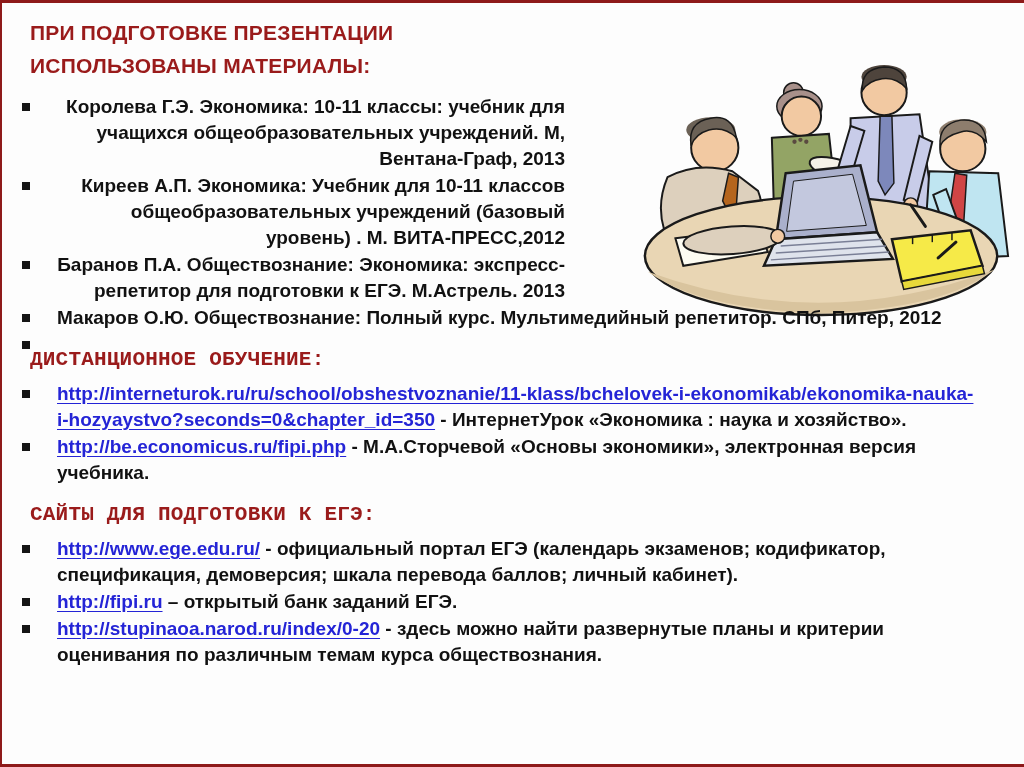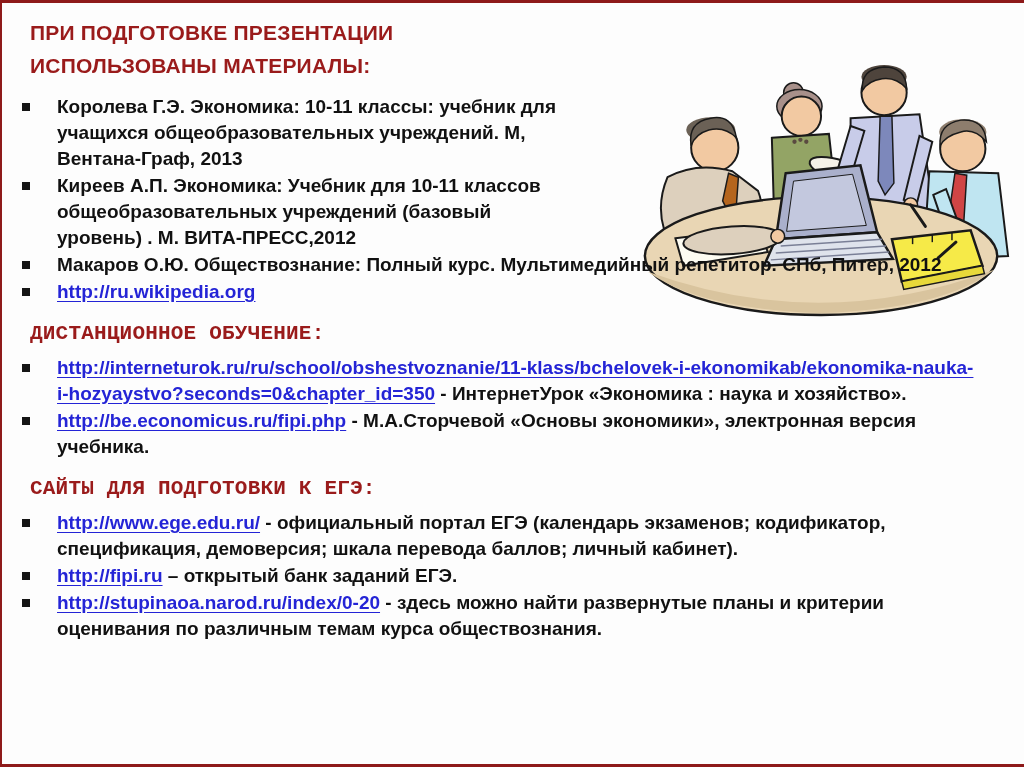--- a/index.html
+++ b/index.html
@@ -43,21 +43,21 @@
   }
   .list{margin-top:12px;}
   .list.tight{margin-top:4px;}
   .li{
     position:relative;
     padding-left:37px;
     font-size:19px;line-height:26px;
     font-weight:bold;
     margin-bottom:1px;
   }
-  .li.narrow{max-width:545px;}
+  .li.narrow{max-width:545px;text-align:right;}
   .li.wide{max-width:960px;}
   .bullet{
     position:absolute;left:2px;top:9px;
     width:8px;height:8px;background:#151515;
     display:inline-block;
   }
   a.link{
     color:var(--link);
     text-decoration:underline;
     text-underline-offset:3px;
@@ -147,22 +147,23 @@
   </figure>
 
   <h1>
     <span>ПРИ ПОДГОТОВКЕ  ПРЕЗЕНТАЦИИ</span><br>
     <span>ИСПОЛЬЗОВАНЫ МАТЕРИАЛЫ:</span>
   </h1>
 
   <div class="list">
       <div class="li narrow"><span class="bullet"></span><span class="li-body"><span>Королева Г.Э. Экономика: 10-11 классы: учебник для учащихся общеобразовательных учреждений. М, Вентана-Граф, 2013</span></span></div>
       <div class="li narrow"><span class="bullet"></span><span class="li-body"><span>Киреев А.П. Экономика: Учебник для 10-11 классов общеобразовательных учреждений (базовый уровень) . М. ВИТА-ПРЕСС,2012</span></span></div>
+      <div class="li narrow"><span class="bullet"></span><span class="li-body"><span>Баранов П.А. Обществознание: Экономика: экспресс-репетитор для подготовки к ЕГЭ. М.Астрель. 2013</span></span></div>
       <div class="li wide"><span class="bullet"></span><span class="li-body"><span>Макаров О.Ю. Обществознание: Полный курс. Мультимедийный репетитор. СПб, Питер, 2012</span></span></div>
-      <div class="li wide"><span class="bullet"></span><span class="li-body"><a href="#" class="link">http://ru.wikipedia.org</a></span></div>
+      <div class="li wide"><span class="bullet"></span></div>
     </div>
 
   <h2>ДИСТАНЦИОННОЕ ОБУЧЕНИЕ:</h2>
   <div class="list tight">
       <div class="li wide"><span class="bullet"></span><span class="li-body"><a href="#" class="link">http://interneturok.ru/ru/school/obshestvoznanie/11-klass/bchelovek-i-ekonomikab/ekonomika-nauka-i-hozyaystvo?seconds=0&amp;chapter_id=350</a><span> - ИнтернетУрок «Экономика : наука и хозяйство».</span></span></div>
       <div class="li wide"><span class="bullet"></span><span class="li-body"><a href="#" class="link">http://be.economicus.ru/fipi.php</a><span> - М.А.Сторчевой «Основы экономики», электронная версия учебника.</span></span></div>
     </div>
 
   <h2>САЙТЫ ДЛЯ ПОДГОТОВКИ К ЕГЭ:</h2>
   <div class="list tight">

